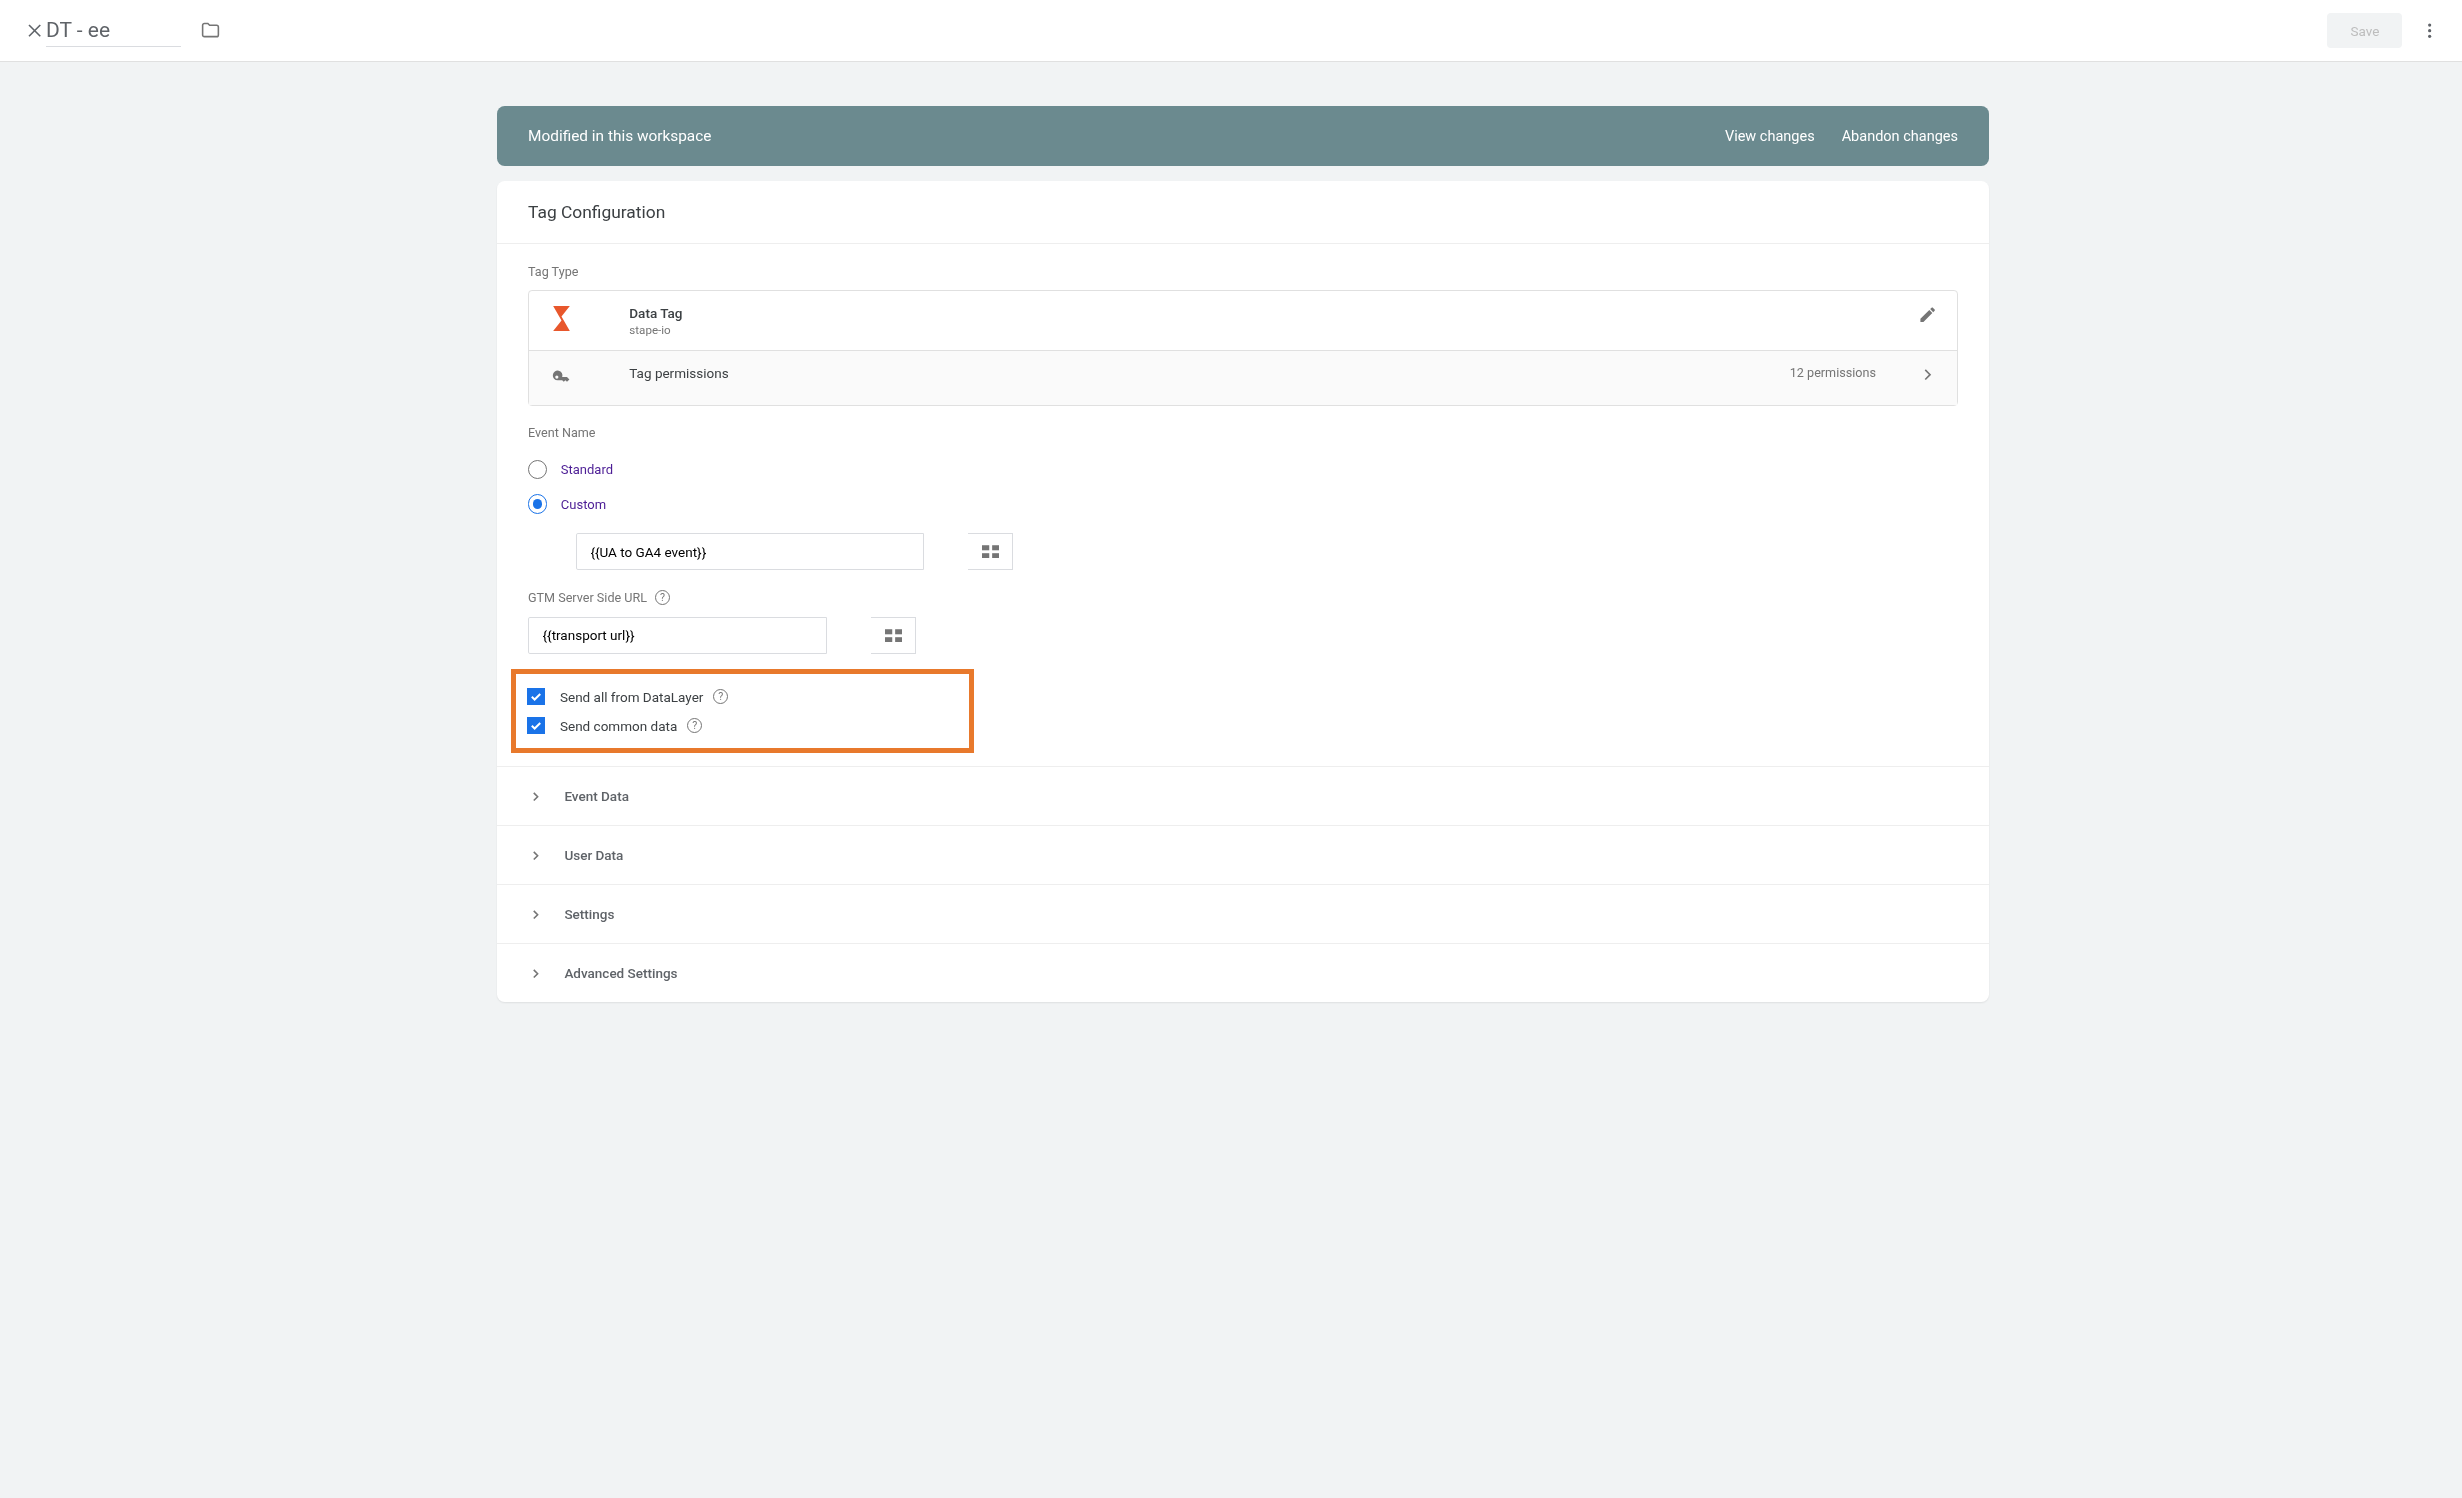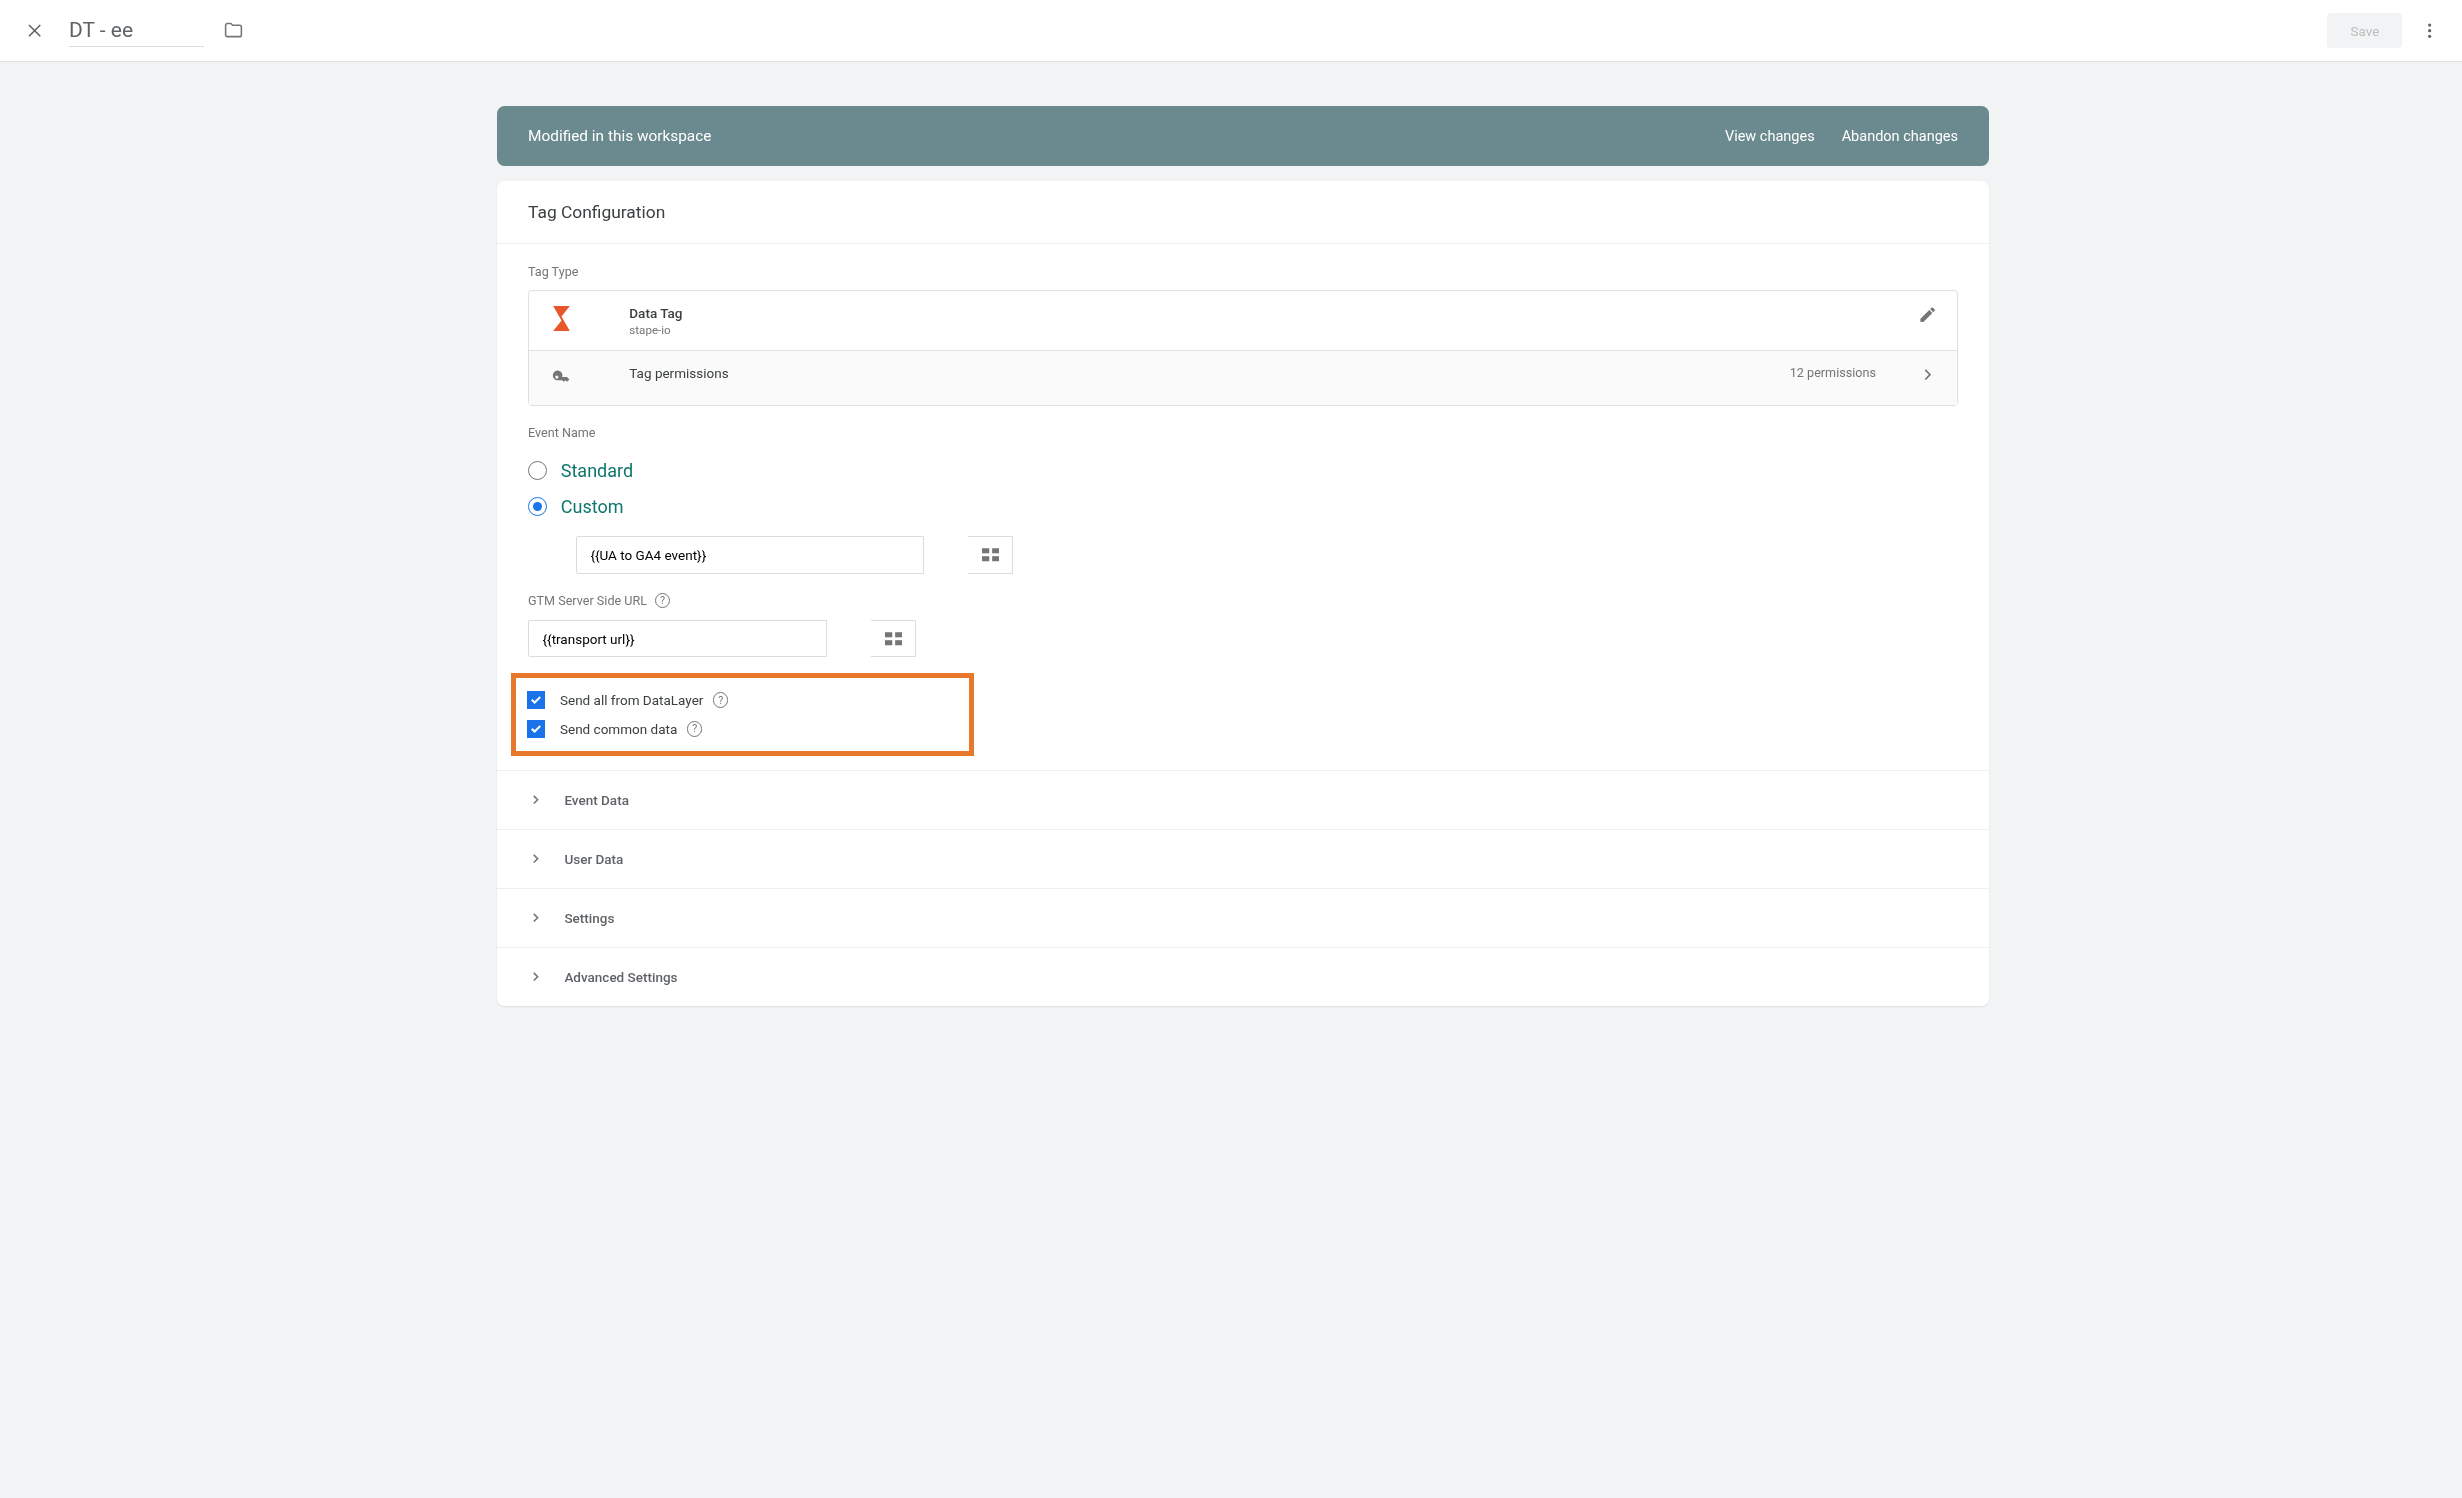--- a/index.html
+++ b/index.html
@@ -13,21 +13,20 @@
   height: 62px;
   border-bottom: 1px solid #e0e0e0;
 }
 .header .close-icon {
   width: 23px; height: 23px;
   cursor: pointer;
   color: #5f6368;
   display: flex; align-items: center; justify-content: center;
 }
 .header .title-input {
-  margin-left: 23px;
   border: none;
   border-bottom: 1px solid #dadce0;
   font-size: 21px;
   color: #5f6368;
   padding: 3.9px 0;
   width: 135px;
   outline: none;
   background: transparent;
 }
 .header .folder-icon {
@@ -117,21 +116,21 @@
   border: 1.9px solid #757575;
   border-radius: 50%;
   margin-right: 13.5px;
   display: flex; align-items: center; justify-content: center;
   cursor: pointer;
 }
 .radio-row .radio.selected { border-color: #1a73e8; }
 .radio-row .radio.selected::after {
   content: ''; width: 9.7px; height: 9.7px; background: #1a73e8; border-radius: 50%;
 }
-.radio-row .radio-label { font-size: 18px; color: #0f766e; }
+.radio-row .radio-label { font-size: 13px; color: #4c1d95; }
 
 .input-group {
   display: flex;
   margin-top: 11.6px;
   gap: 44px;
 }
 .input-group.indented { margin-left: 48px; }
 .input-group input {
   border: 1px solid #dadce0;
   padding: 9.7px 13.5px;

